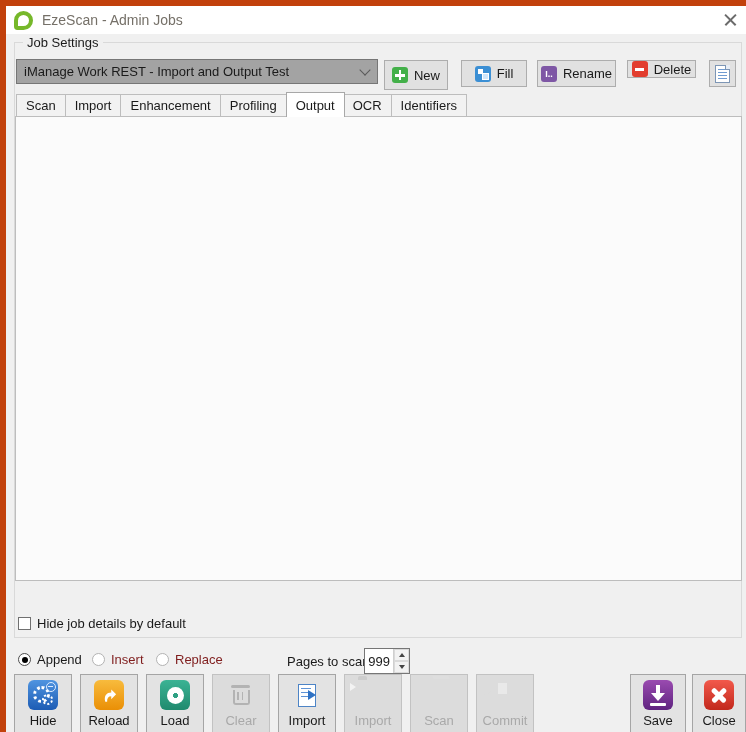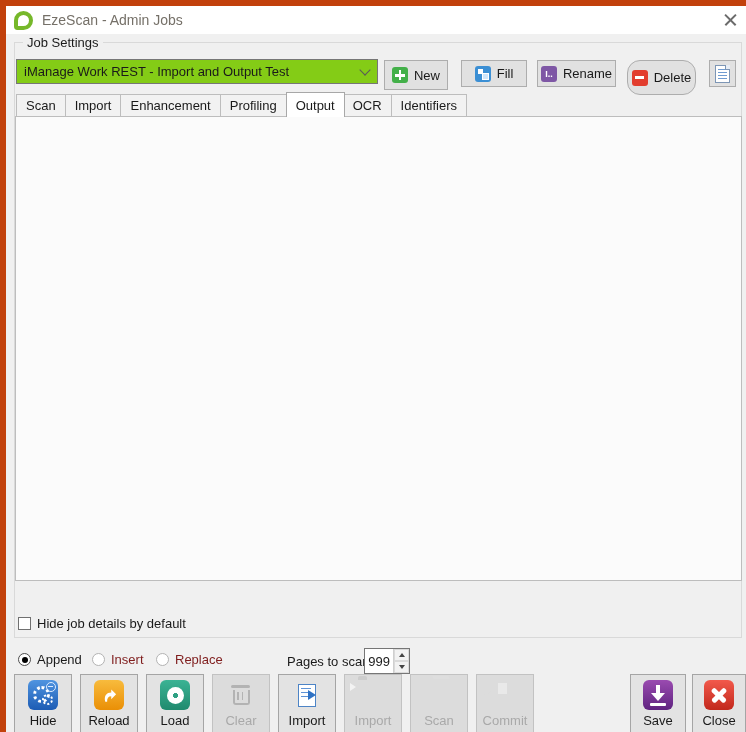--- a/index.html
+++ b/index.html
@@ -9,21 +9,21 @@
   .titlebar{left:0;top:0;width:100%;height:28px;background:#ffffff;display:flex;align-items:center;padding:0 8px;box-sizing:border-box;}
   .logo{width:11px;height:11px;border:4px solid #76b82a;border-radius:50% 50% 50% 18%;margin-right:9px;}
   .title{color:#757068;font-size:14px;}
   .close-x{margin-left:auto;width:22px;height:22px;position:relative;cursor:pointer;}
   .close-x::before,.close-x::after{content:"";position:absolute;left:3px;top:10px;width:15px;height:1.6px;background:#6b6b6b;}
   .close-x::before{transform:rotate(45deg);} .close-x::after{transform:rotate(-45deg);}
   
   .groupbox{left:8px;top:36px;width:728px;height:596px;border:1px solid #d9d9d9;box-sizing:border-box;}
   .legend{left:17px;top:29px;background:#f0f0f0;padding:0 4px;font-size:13px;color:#1a1a1a;}
   
-  .combo{background:#84cc16;border:1px solid #767676;box-sizing:border-box;display:flex;align-items:center;padding:0 7px;cursor:default;}
+  .combo{background:#a3a3a3;border:1px solid #767676;box-sizing:border-box;display:flex;align-items:center;padding:0 7px;cursor:default;}
   .combo .ctext{flex:1;white-space:nowrap;overflow:hidden;font-size:13px;}
   .chev{width:7px;height:7px;border-right:1.6px solid #5a5a5a;border-bottom:1.6px solid #5a5a5a;transform:rotate(45deg);margin:-4px 1px 0 6px;flex:none;}
   .combo.disabled{background:#cccccc;border-color:#bfbfbf;}
   .combo.disabled .chev{border-color:#a9a9a9;}
   .input{background:#fff;border:1px solid #767676;box-sizing:border-box;display:flex;align-items:center;padding:0 6px;font-size:13px;white-space:nowrap;overflow:hidden;}
   .btn{background:#e1e1e1;border:1px solid #adadad;box-sizing:border-box;display:flex;align-items:center;justify-content:center;gap:6px;font-size:13px;cursor:pointer;}
   .lbl{white-space:nowrap;}
   .lbl.r{text-align:right;}
   .red{color:#dd0000;}
   .graylbl{color:#7f1d1d;}
@@ -124,21 +124,21 @@
     <span>New</span>
   </div>
   <div class="abs btn" style="left:455px;top:54px;width:66px;height:27px;">
     <span class="i-copy"></span>
     <span>Fill</span>
   </div>
   <div class="abs btn" style="left:531px;top:54px;width:79px;height:27px;">
     <span class="i-ren"></span>
     <span>Rename</span>
   </div>
-  <div class="abs btn" style="left:621px;top:54px;width:69px;height:35px;border-radius:13px;">
+  <div class="abs btn" style="left:621px;top:54px;width:69px;height:18px;">
     <span class="i-del"></span>
     <span>Delete</span>
   </div>
   <div class="abs btn" style="left:703px;top:54px;width:27px;height:27px;">
     <span class="i-notes"></span>
   </div>
 
   <div class="abs tabs">
     <div class="tab">Scan</div>
     <div class="tab">Import</div>

